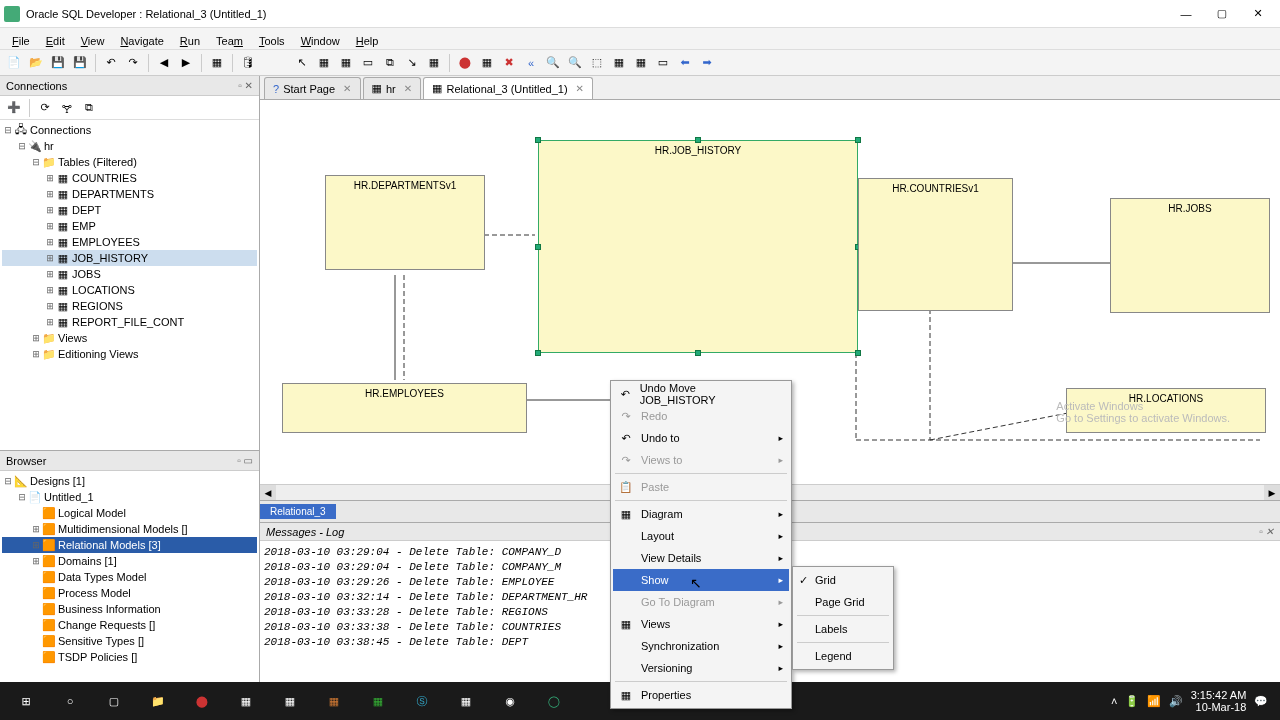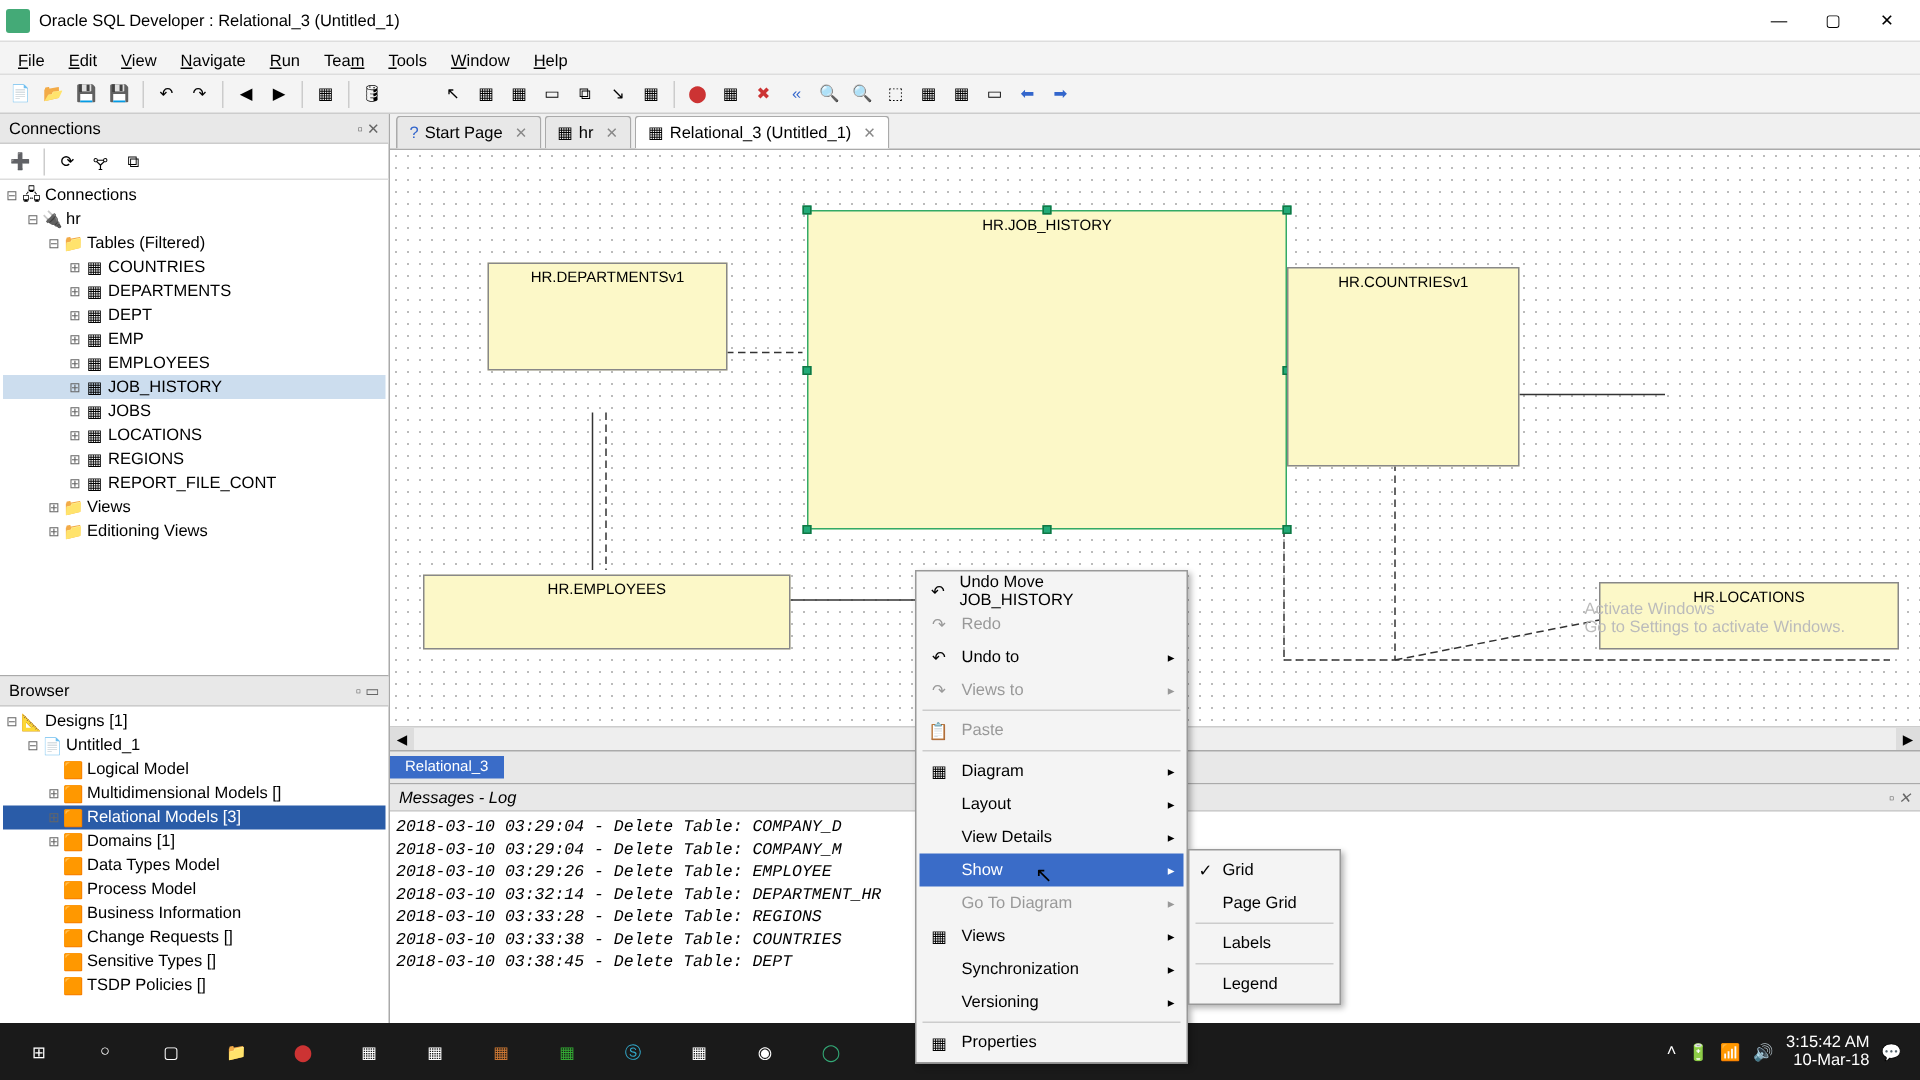--- a/index.html
+++ b/index.html
@@ -351,40 +351,43 @@
         <line x1="144" y1="175" x2="144" y2="280" stroke="#333" stroke-width="1" stroke-dasharray="5,3"></line>
         <line x1="135" y1="175" x2="135" y2="280" stroke="#333" stroke-width="1"></line>
         <line x1="596" y1="253" x2="596" y2="340" stroke="#333" stroke-width="1" stroke-dasharray="5,3"></line>
         <line x1="596" y1="340" x2="1000" y2="340" stroke="#333" stroke-width="1" stroke-dasharray="5,3"></line>
         <line x1="750" y1="163" x2="850" y2="163" stroke="#333" stroke-width="1"></line>
         <line x1="670" y1="185" x2="670" y2="340" stroke="#333" stroke-width="1" stroke-dasharray="5,3"></line>
         <line x1="670" y1="340" x2="900" y2="295" stroke="#333" stroke-width="1" stroke-dasharray="5,3"></line>
         <line x1="264" y1="300" x2="350" y2="300" stroke="#333" stroke-width="1"></line>
       </svg>
 
-      <div class="entity" style="left:65px; top:75px; width:160px; height:72px;">
+      <div class="entity" style="left:65px; top:75px; width:160px; height:95px;">
         <div class="ent-title">HR.DEPARTMENTSv1</div>
       </div>
 
       <div class="entity selected" style="left:278px; top:40px; width:320px; height:213px;">
         <div class="ent-title">HR.JOB_HISTORY</div>
         <div class="sel-handle" style="left:-4px; top:-4px"></div>
           <div class="sel-handle" style="right:-4px; top:-4px"></div>
         <div class="sel-handle" style="left:-4px; bottom:-4px"></div>
           <div class="sel-handle" style="right:-4px; bottom:-4px"></div>
         <div class="sel-handle" style="left:50%; top:-4px; margin-left:-3px"></div>
           <div class="sel-handle" style="left:50%; bottom:-4px; margin-left:-3px"></div>
         <div class="sel-handle" style="top:50%; left:-4px; margin-top:-3px"></div>
           <div class="sel-handle" style="top:50%; right:-4px; margin-top:-3px"></div>
       </div>
 
       <div class="entity" style="left:598px; top:78px; width:155px; height:133px;">
         <div class="ent-title">HR.COUNTRIESv1</div>
       </div>
 
+      <div class="entity" style="left:850px; top:98px; width:160px; height:115px;">
+        <div class="ent-title">HR.JOBS</div>
+      </div>
 
       <div class="entity" style="left:22px; top:283px; width:245px; height:50px;">
         <div class="ent-title">HR.EMPLOYEES</div>
       </div>
 
       <div class="entity" style="left:806px; top:288px; width:200px; height:45px;">
         <div class="ent-title">HR.LOCATIONS</div>
       </div>
 
       <div class="watermark">

